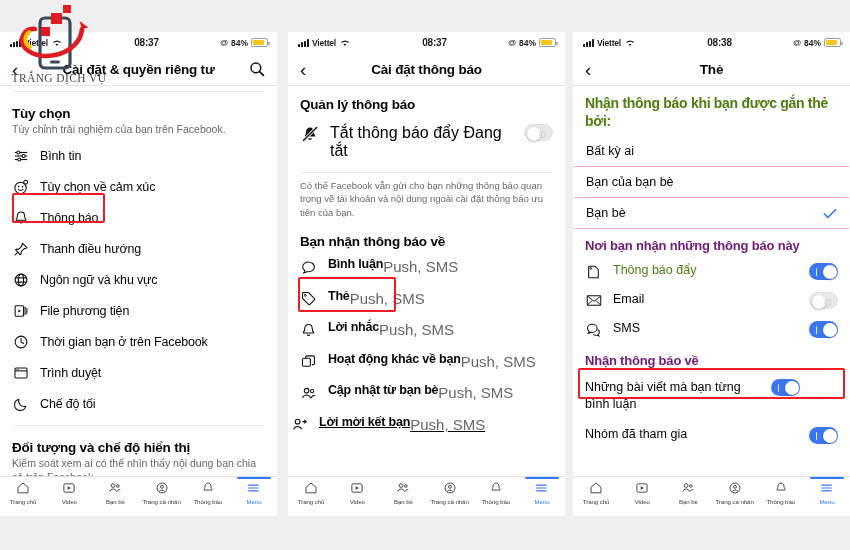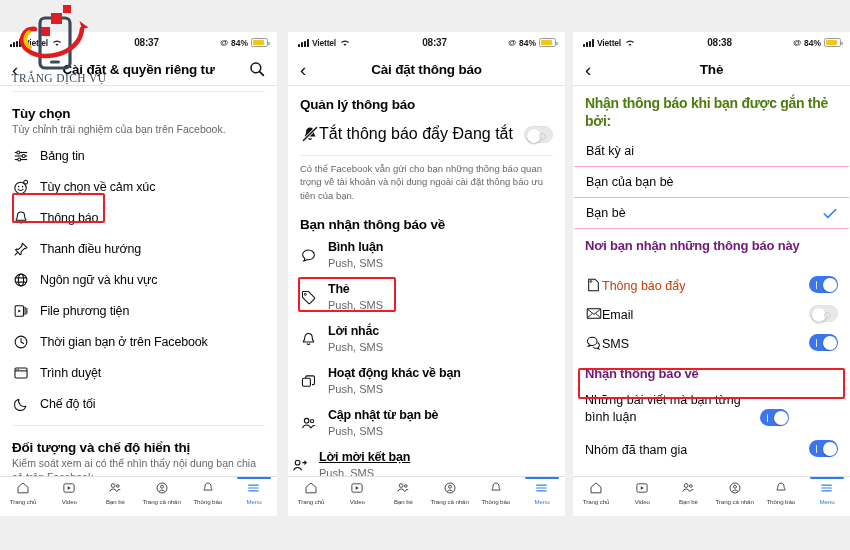--- a/index.html
+++ b/index.html
@@ -82,30 +82,30 @@
   }
   .sec-sub {
     font-size:10.5px; color:#65676b; padding: 0 12px 4px 12px; line-height:1.32;
   }
   .row {
     display:flex; align-items:center; gap:11px;
     padding: 7px 12px; min-height:28px;
   }
   .row .ico { width:17px; height:17px; flex:0 0 17px; display:flex; align-items:center; justify-content:center; }
   .row .lbl { font-size:12.5px; color:#050505; letter-spacing:-.15px; }
-  .row .two { display:flex; flex-direction:column; gap:0px; }
+  .row .two { display:flex; flex-direction:row; gap:0px; }
   .row .two .t { font-size:12.5px; color:#050505; font-weight:bold; letter-spacing:-.2px; line-height:1.25; }
-  .row .two .s { font-size:11px; color:#65676b; line-height:1.3; }
+  .row .two .s { font-size:15px; color:#65676b; line-height:1.3; }
   .divider { height:1px; background:#e8eaed; margin: 5px 12px; }
 
   
   .hl { position:absolute; border:2.5px solid #ee1d23; border-radius:2px; pointer-events:none; }
 
   
-  .toggle-row { display:flex; align-items:flex-end; padding: 6px 12px; }
+  .toggle-row { display:flex; align-items:flex-start; padding: 6px 12px; gap:11px; }
   .toggle-row .grow { flex:1; }
   .switch { width:29px; height:17px; border-radius:9px; position:relative; flex:0 0 29px; }
   .switch.on { background:#3b76ee; }
   .switch.off { background:#e8e8e8; border:1px solid #e0e0e0; }
   .switch .knob {
     position:absolute; top:1.5px; width:14px; height:14px; border-radius:50%;
     background:#fff; box-shadow:0 1px 2px rgba(0,0,0,.28);
   }
   .switch.on .knob { right:1.5px; }
   .switch.off .knob { left:1.5px; }
@@ -208,21 +208,21 @@
         <span class="ico">
           <svg width="16" height="16" viewBox="0 0 18 18">
               <line x1="2" y1="5" x2="16" y2="5" stroke="#111" stroke-width="1.2"></line>
               <line x1="2" y1="9" x2="16" y2="9" stroke="#111" stroke-width="1.2"></line>
               <line x1="2" y1="13" x2="16" y2="13" stroke="#111" stroke-width="1.2"></line>
               <circle cx="6" cy="5" r="1.7" fill="#fff" stroke="#111" stroke-width="1.2"></circle>
               <circle cx="12" cy="9" r="1.7" fill="#fff" stroke="#111" stroke-width="1.2"></circle>
               <circle cx="7" cy="13" r="1.7" fill="#fff" stroke="#111" stroke-width="1.2"></circle>
             </svg>
         </span>
-        <span class="lbl">Bảng tin</span>
+        <span class="lbl">Bình tin</span>
       </div>
 
       <div class="row">
         <span class="ico">
           <svg width="16" height="16" viewBox="0 0 18 18">
               <circle cx="8.5" cy="10" r="6.4" fill="none" stroke="#111" stroke-width="1.2"></circle>
               <circle cx="6.3" cy="8.6" r=".9" fill="#111"></circle>
               <circle cx="10.7" cy="8.6" r=".9" fill="#111"></circle>
               <path d="M5.8 11.6a3.3 3.3 0 0 0 5.4 0" fill="none" stroke="#111" stroke-width="1.2" stroke-linecap="round"></path>
               <circle cx="14.2" cy="3.6" r="2.2" fill="none" stroke="#111" stroke-width="1.2"></circle>
@@ -629,21 +629,21 @@
 
       <div class="p3-sec">Nơi bạn nhận những thông báo này</div>
 
       <div class="toggle-row">
         <span class="ico" style="width:17px;flex:0 0 17px;height:17px;display:flex;align-items:center;justify-content:center;">
           <svg width="15" height="16" viewBox="0 0 16 18">
               <path d="M2.6 2.6h7.2l3.6 3.6v9.2H2.6z" fill="none" stroke="#111" stroke-width="1.15" stroke-linejoin="round"></path>
               <circle cx="5" cy="5" r="1" fill="none" stroke="#111" stroke-width="1"></circle>
             </svg>
         </span>
-        <span class="grow" style="font-size:12.5px;color:#c2410c;margin-top:16px;">Thông báo đẩy</span>
+        <span class="grow" style="font-size:12.5px;color:#4d7c0f;">Thông báo đẩy</span>
         <span class="switch on">
             <span class="knob"></span>
           </span>
       </div>
 
       <div class="toggle-row">
         <span class="ico" style="width:17px;flex:0 0 17px;height:17px;display:flex;align-items:center;justify-content:center;">
           <svg width="16" height="13" viewBox="0 0 18 14">
               <rect x="1.4" y="1.6" width="15.2" height="10.8" rx="1" fill="none" stroke="#111" stroke-width="1.15"></rect>
               <path d="M1.4 1.9L9 8l7.6-6.1M1.4 12.1l5.6-5M16.6 12.1l-5.6-5" fill="none" stroke="#111" stroke-width="1.05"></path>

